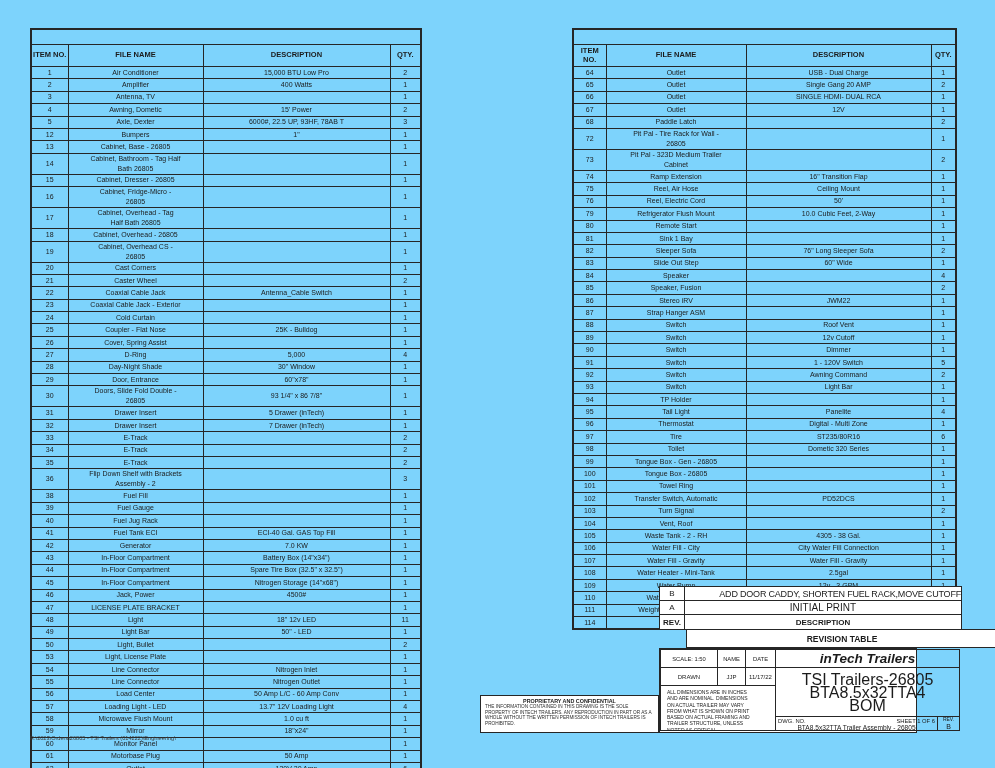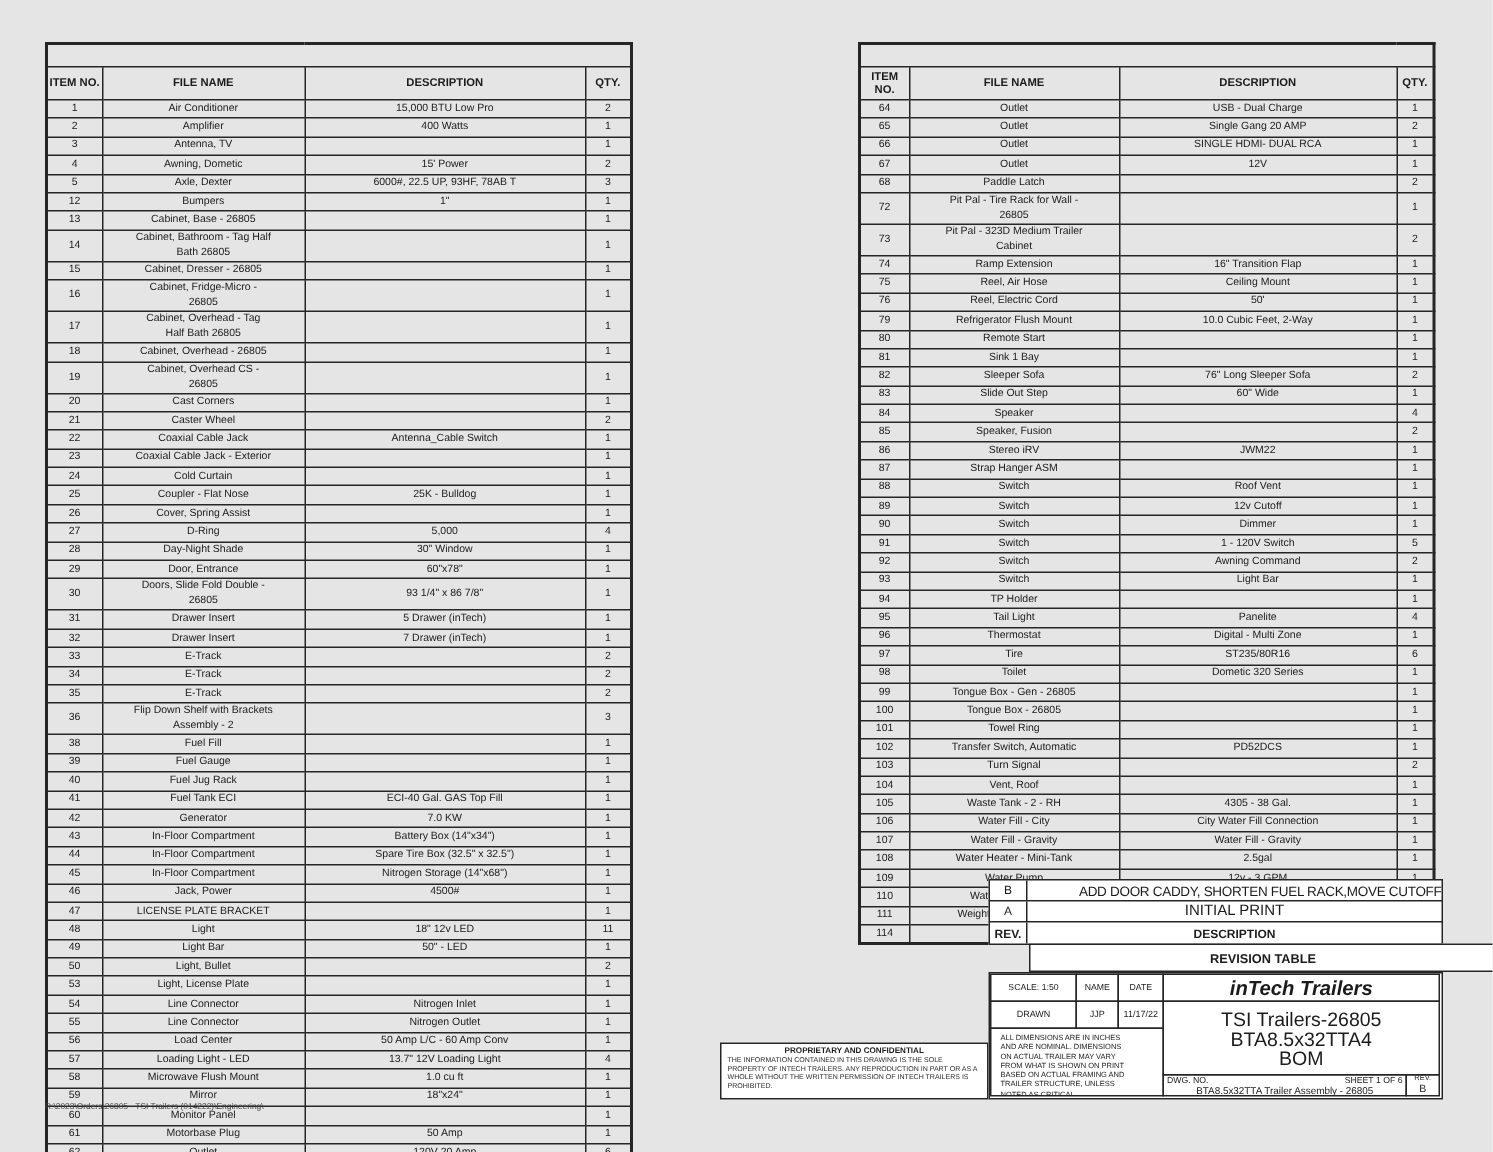--- a/index.html
+++ b/index.html
@@ -1,17 +1,17 @@
 <!DOCTYPE html>
 <html><head>
 <meta charset="utf-8">
 <style>
   html,body{margin:0;padding:0;background:#fff;}
   body{width:995px;height:768px;position:relative;font-family:"Liberation Sans",sans-serif;color:#1b1b1b;}
-  .sheet{position:absolute;inset:0;background:#e5e5e5;outline:1px solid #d8d8d8;}
+  .sheet{position:absolute;inset:0;background:#7dd3fc;outline:1px solid #d8d8d8;}
 
   
   .bom-wrap{position:absolute;top:28px;}
   #left-bom{left:30px;width:390px;}
   #right-bom{left:572px;width:383px;}
   table.bom{border-collapse:collapse;table-layout:fixed;width:100%;border:2px solid #262626;}
   table.bom th,table.bom td{border:1px solid #262626;padding:0 1px;text-align:center;vertical-align:middle;
     font-size:7px;line-height:10px;color:#1b1b1b;overflow:hidden;}
   table.bom td{height:11.4px;}
   table.bom th{font-weight:bold;font-size:7.5px;line-height:8.5px;height:21px;}
@@ -21,32 +21,32 @@
   
   .cellbox{position:absolute;box-sizing:border-box;border:1.5px solid #262626;background:#fff;display:flex;align-items:center;}
   .rev-row{left:659px;width:303px;}
   .rev-letter{width:24px;flex:0 0 24px;align-self:stretch;display:flex;align-items:center;justify-content:center;border-right:1px solid #262626;font-size:8px;}
   .rev-desc{flex:1;text-align:center;font-size:10px;}
   #rev-row-b .rev-desc{font-size:9px;white-space:nowrap;letter-spacing:-0.2px;text-align:right;}
   #rev-row-hdr .rev-letter,#rev-row-hdr .rev-desc{font-weight:bold;font-size:8px;}
   #rev-table-title{left:686px;top:629px;width:312px;height:19px;justify-content:center;font-weight:bold;font-size:8.5px;}
 
   
-  #title-block{position:absolute;left:659px;top:648px;width:303px;height:85px;box-sizing:border-box;border:1.5px solid #262626;background:#fff;}
+  #title-block{position:absolute;left:659px;top:648px;width:258px;height:85px;box-sizing:border-box;border:1.5px solid #262626;background:#fff;}
   .tb-cell{position:absolute;box-sizing:border-box;border:1px solid #262626;display:flex;align-items:center;justify-content:center;overflow:hidden;}
   #tb-scale{left:0;top:0;width:58px;height:19px;font-size:5.8px;}
   #tb-name{left:57px;top:0;width:29px;height:19px;font-size:5.8px;}
   #tb-date{left:85px;top:0;width:31px;height:19px;font-size:5.8px;}
   #tb-company{left:115px;top:0;width:185px;height:19px;font-weight:bold;font-style:italic;font-size:13.5px;}
   #tb-drawn{left:0;top:18px;width:58px;height:19px;font-size:6px;}
   #tb-drawn-name{left:57px;top:18px;width:29px;height:19px;font-size:6px;}
   #tb-drawn-date{left:85px;top:18px;width:31px;height:19px;font-size:6px;}
   #tb-notes{left:0;top:36px;width:116px;height:46px;font-size:5px;line-height:6.3px;white-space:pre-line;
     justify-content:flex-start;align-items:flex-start;padding:3px 0 0 6px;text-align:left;}
-  #tb-project{left:115px;top:18px;width:185px;height:50px;flex-direction:column;justify-content:center;font-size:13px;line-height:13px;}
+  #tb-project{left:115px;top:18px;width:185px;height:50px;flex-direction:column;justify-content:center;font-size:16px;line-height:13px;}
   #tb-dwg{left:115px;top:67px;width:163px;height:15px;display:block;padding:1px 2px;}
   .dwg-top{display:flex;justify-content:space-between;font-size:5.8px;line-height:6px;}
   .dwg-val{text-align:center;font-size:6.6px;line-height:7.5px;}
   #tb-rev{left:277px;top:67px;width:23px;height:15px;flex-direction:column;justify-content:flex-start;}
   .rev-small-label{font-size:5px;line-height:5.5px;}
   .rev-small-val{font-size:7px;line-height:8px;}
 
   
   #proprietary{position:absolute;left:480px;top:695px;width:179px;height:38px;box-sizing:border-box;border:1px solid #262626;background:#fff;padding:2px 4px;}
   #proprietary .p-title{font-weight:bold;font-size:5.4px;text-align:center;line-height:6px;}

